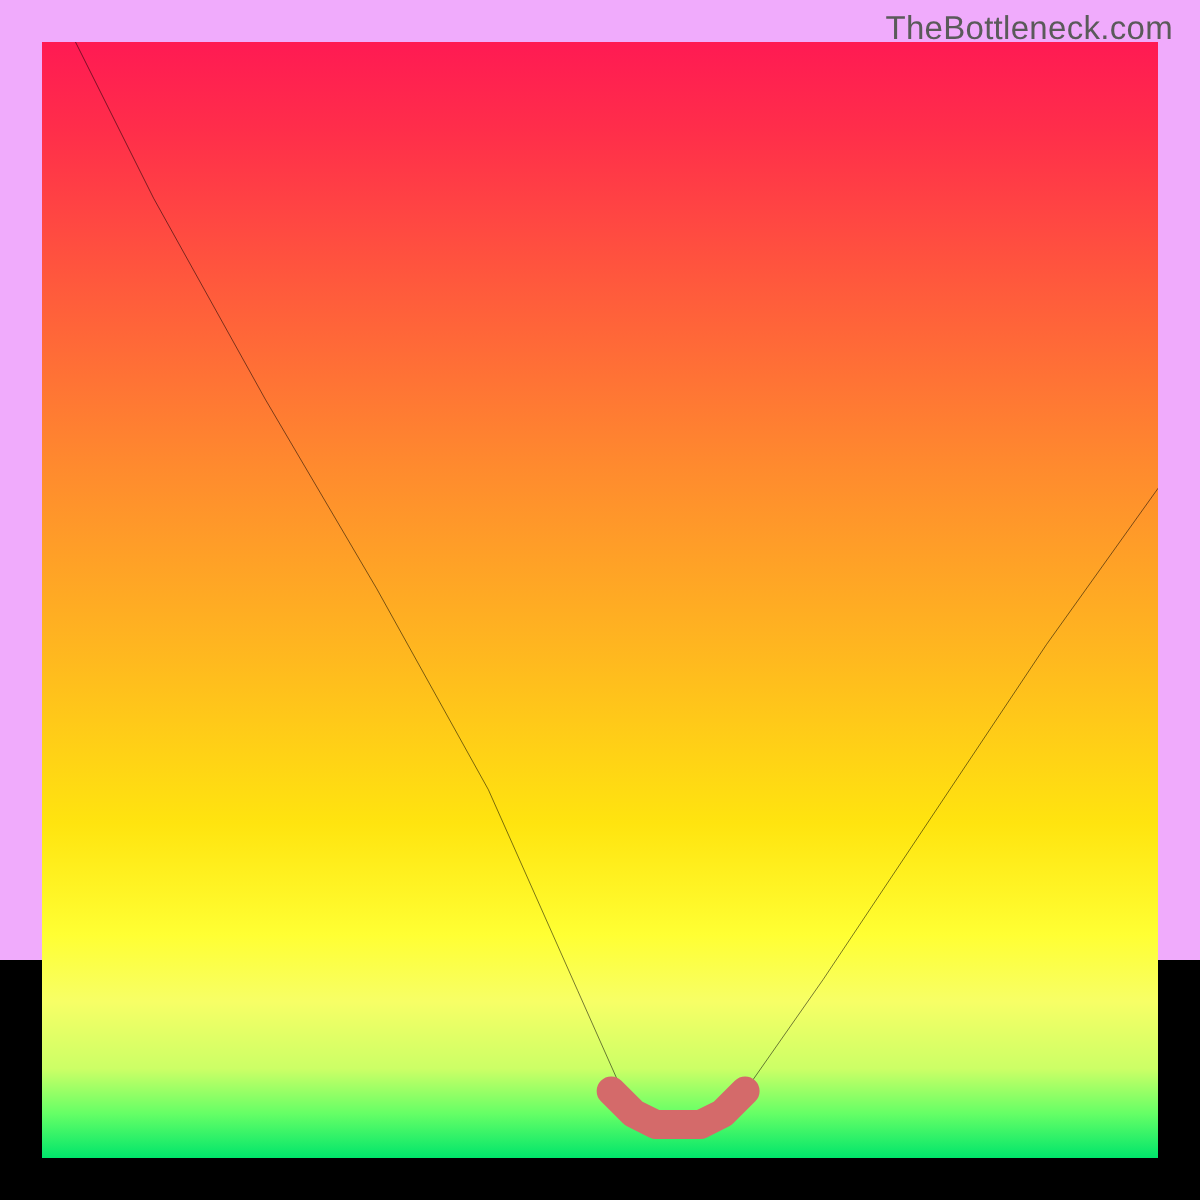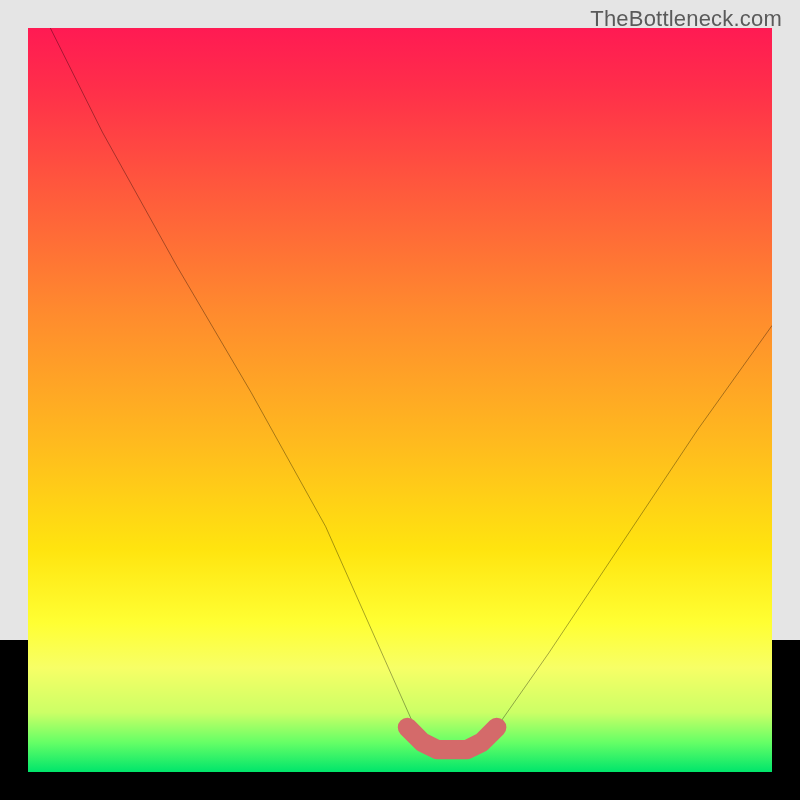--- a/index.html
+++ b/index.html
@@ -8,21 +8,21 @@
     width: 800px;
     height: 800px;
     background: #000;
     font-family: Arial, Helvetica, sans-serif;
     overflow: hidden;
   }
   .frame {
     position: relative;
     width: 800px;
     height: 640px;
-    background: #e5e5e5;
+    background: #f0abfc;
   }
   .watermark {
     position: absolute;
     top: 6px;
     right: 18px;
     color: #5a5a5a;
     font-size: 22px;
     font-weight: 500;
     z-index: 10;
     letter-spacing: 0.2px;

